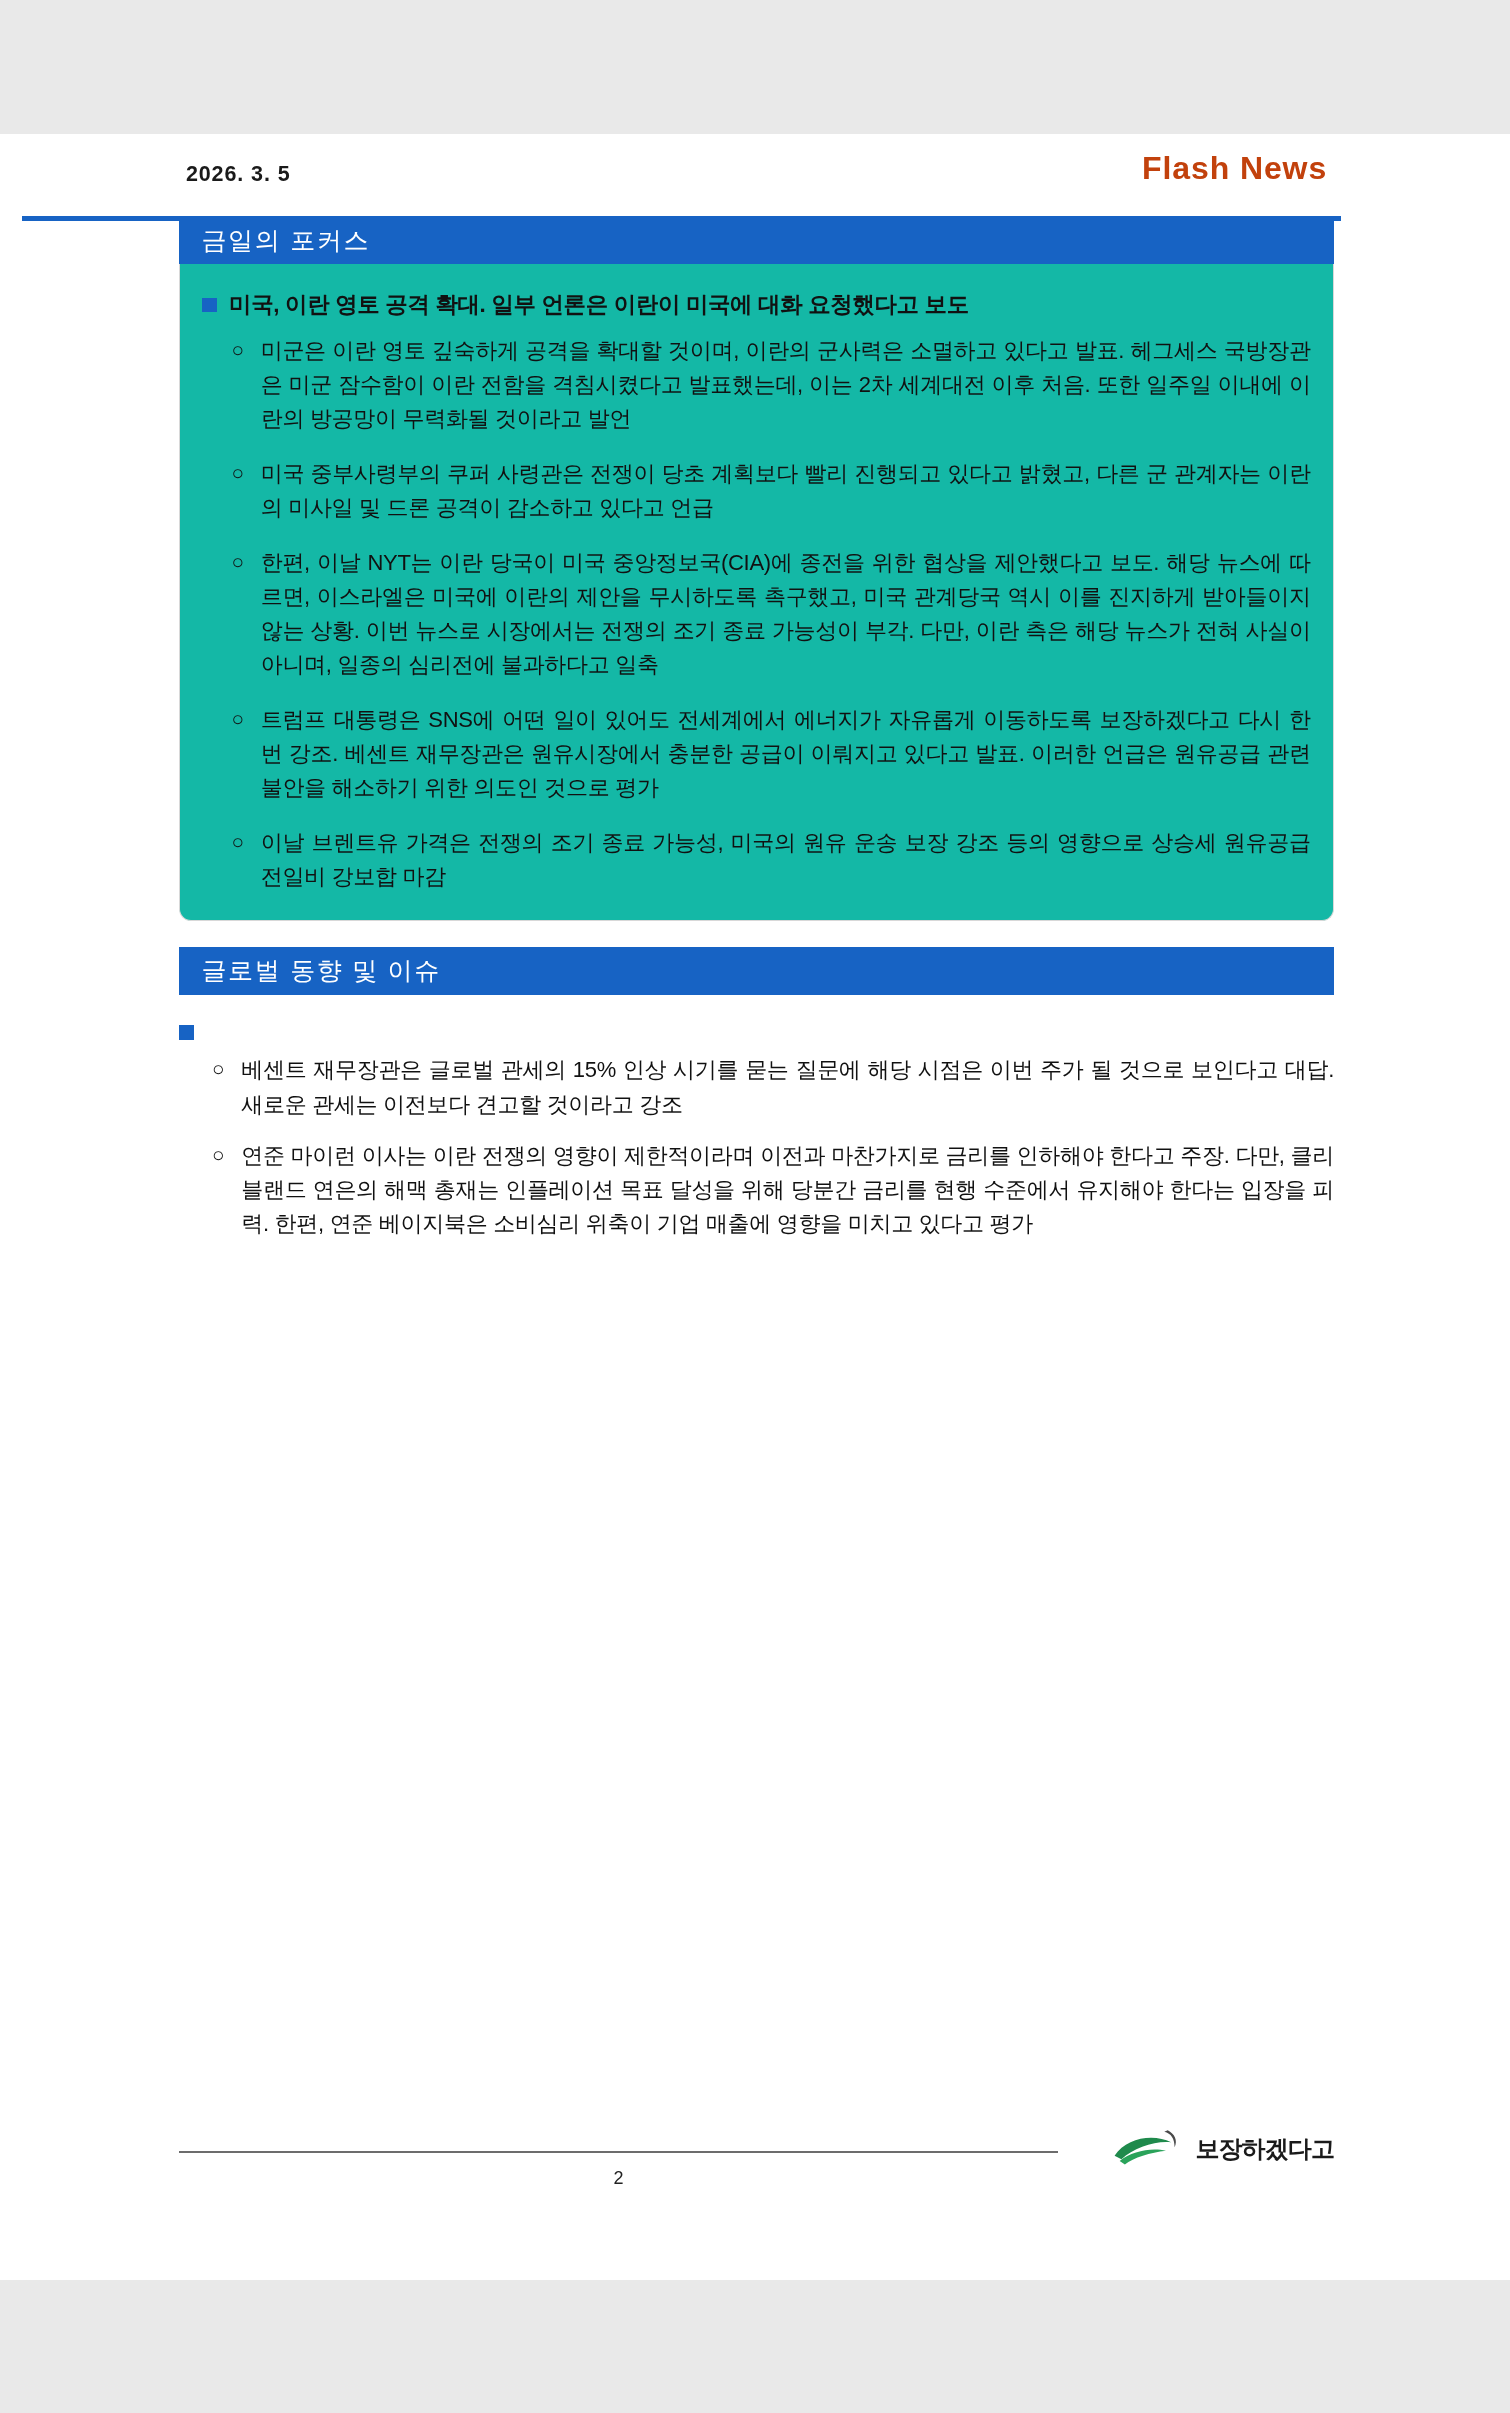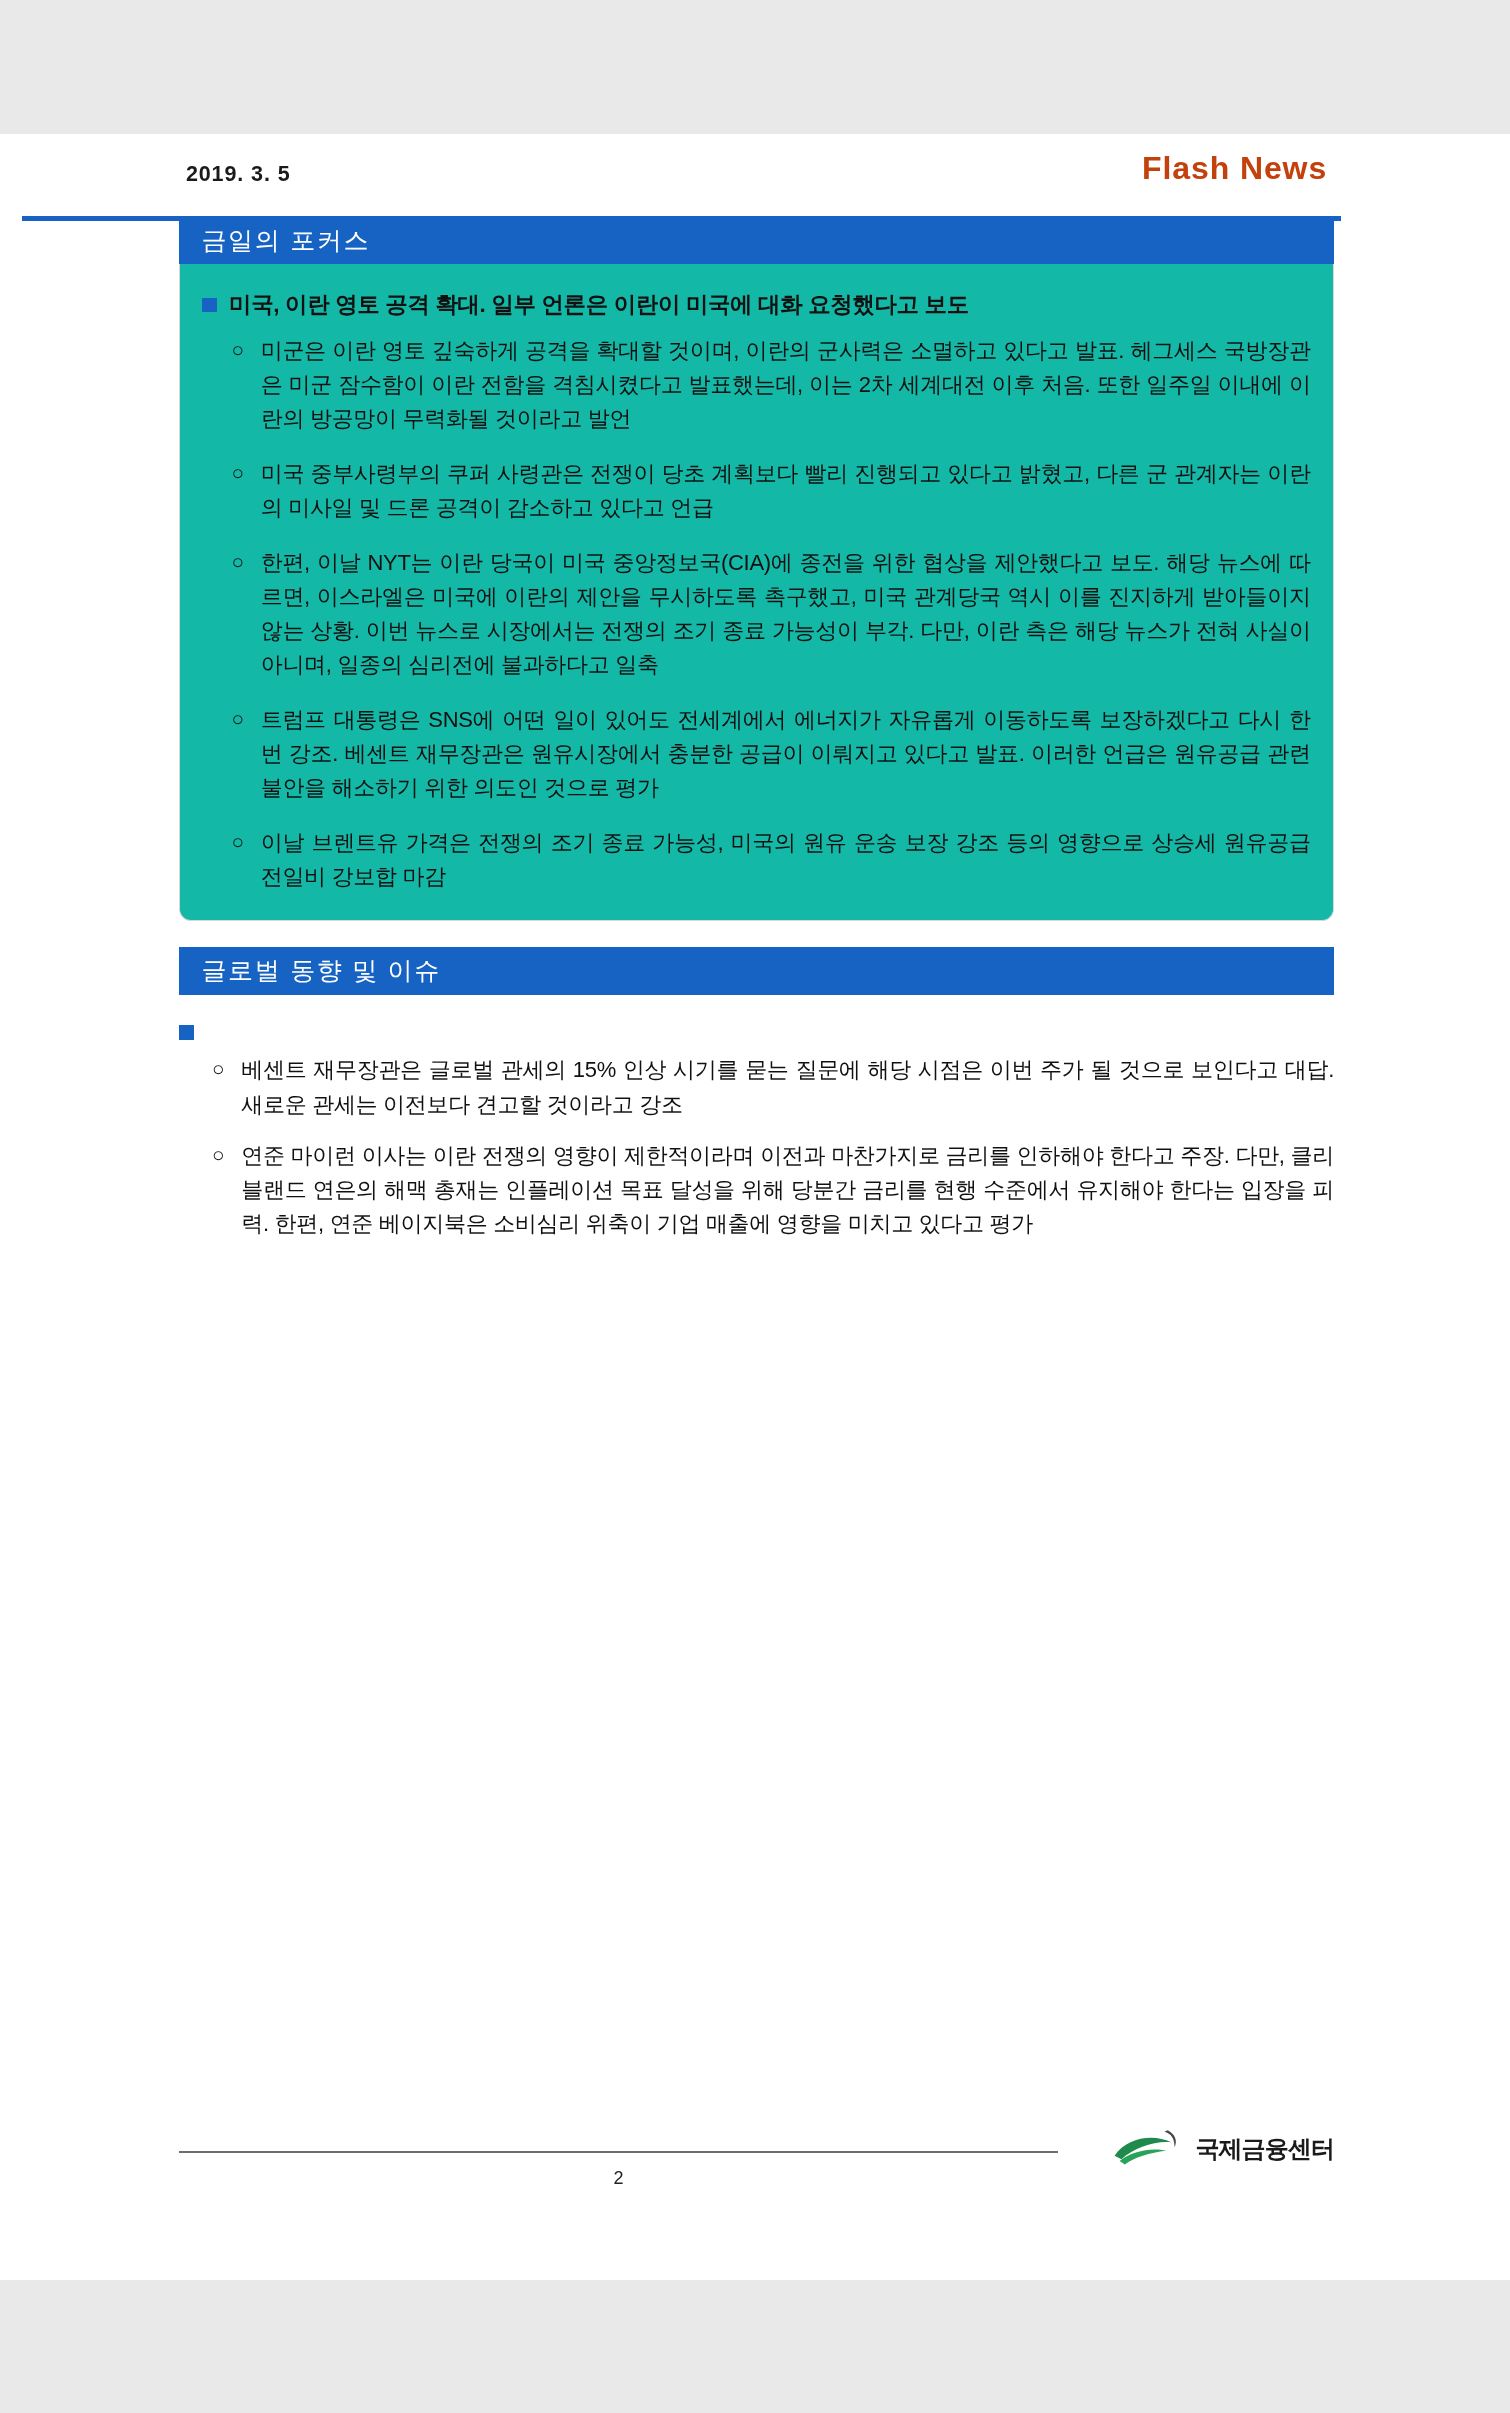--- a/index.html
+++ b/index.html
@@ -202,21 +202,21 @@
 
 <div class="page">
   <div class="top-gap"></div>
   <div class="bottom-gap"></div>
 
   <div class="page-inner">
 
     <div class="content">
 
       <div class="doc-header">
-        <div class="doc-date">2019. 3. 5</div>
+        <div class="doc-date">2026. 3. 5</div>
         <div class="doc-title">Flash  News</div>
         <div class="header-rule"></div>
       </div>
 
       <div class="section-bar">
         <span>금일의 포커스</span>
       </div>
 
       <div class="focus-box">
         <div class="headline">
@@ -273,19 +273,19 @@
       <div class="footer-rule"></div>
       <div class="page-num">2</div>
       <div class="logo">
         <div class="logo-mark">
           <svg width="74" height="48" viewBox="0 0 86 56" xmlns="http://www.w3.org/2000/svg">
             <path d="M4 36 C18 14, 50 10, 70 20 C52 18, 26 26, 12 40 Z" fill="#1f8a4c"></path>
             <path d="M10 42 C24 30, 48 26, 64 30 C46 32, 26 38, 16 46 Z" fill="#2aa35a"></path>
             <path d="M66 6 C74 10, 78 18, 74 26 C74 16, 70 10, 62 8 Z" fill="#4a4a4a"></path>
           </svg>
         </div>
-        <div class="logo-text">국제금융센터</div>
+        <div class="logo-text">보장하겠다고</div>
       </div>
     </div>
 
   </div>
 </div>
 
 
 </body></html>

